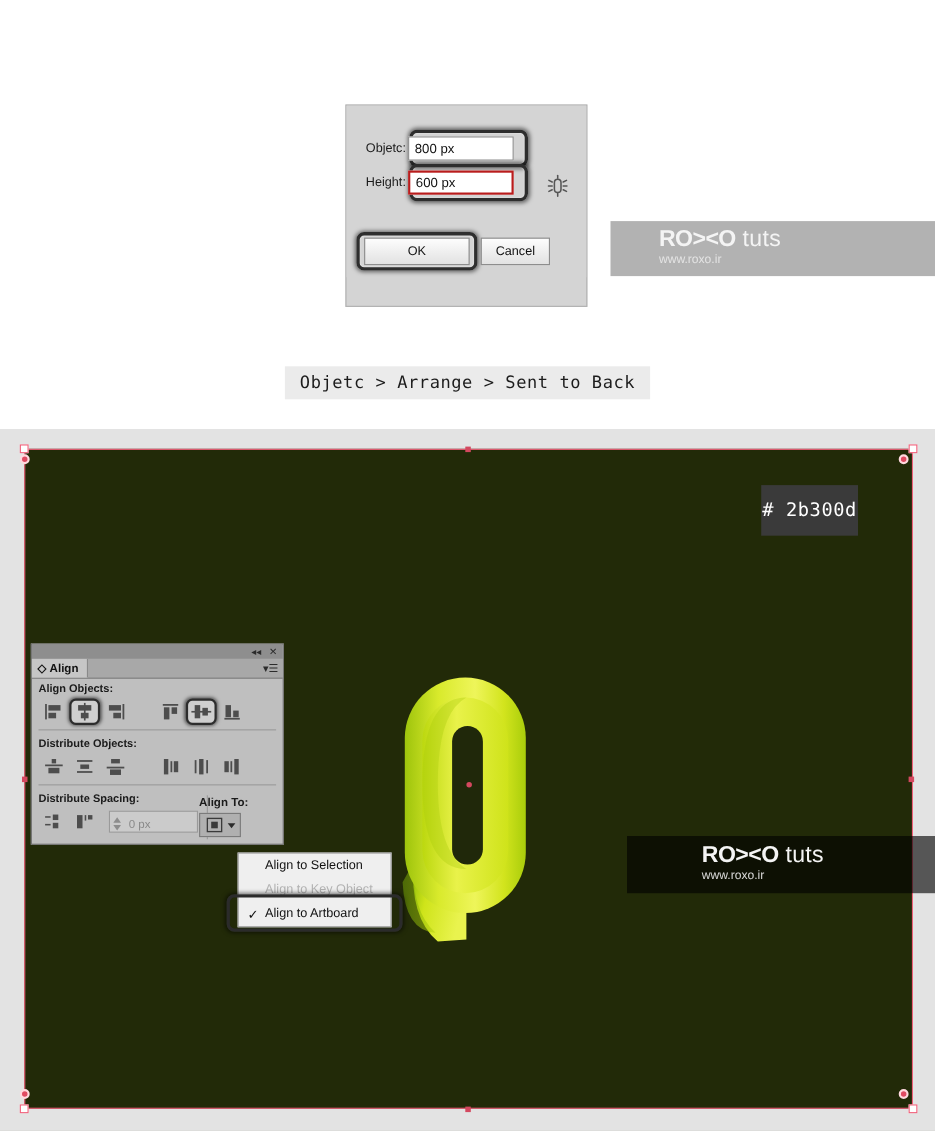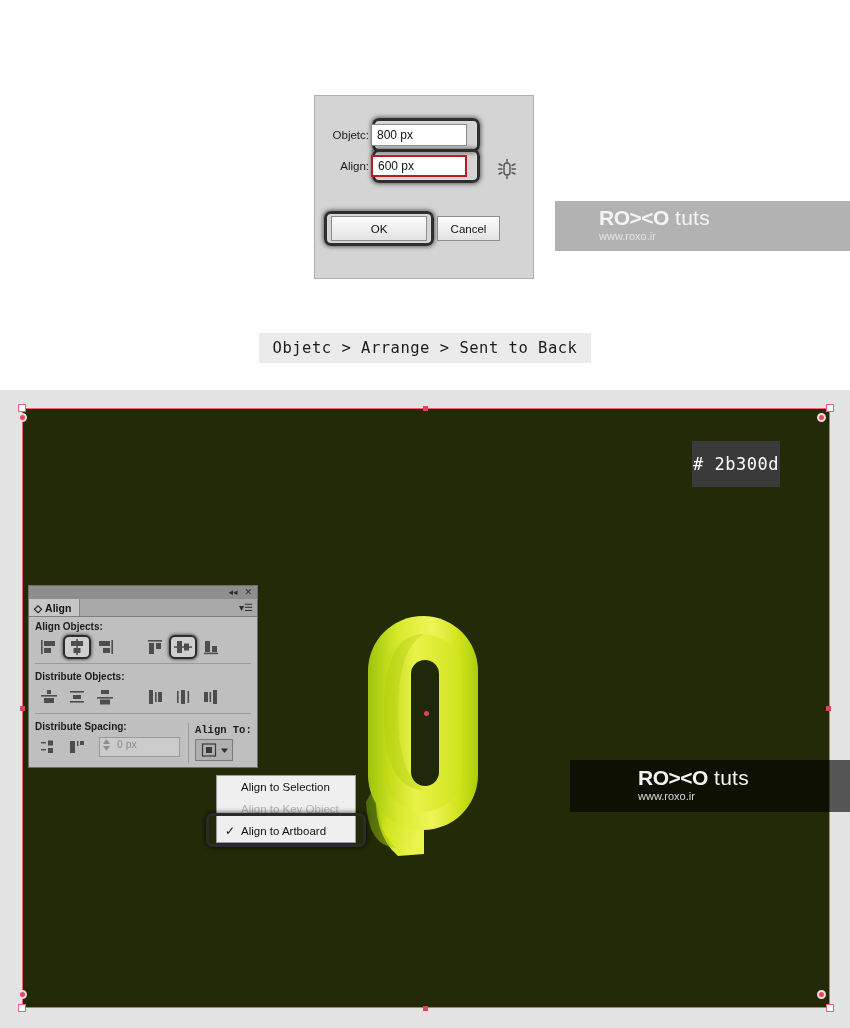--- a/index.html
+++ b/index.html
@@ -163,27 +163,27 @@
   }
   .icobtn.sel{
     border:2.5px solid #2d2d2d; border-radius:6px;
     box-shadow:0 0 3px 1px rgba(0,0,0,.5);
     background:#cfcfcf;
   }
   .gap{ width:22px; }
   .hr{ height:1px; background:#9a9a9a; margin:4px 0 0 0;}
   .spacing-row{ display:flex; align-items:center; }
   .stepper{
-    display:flex; align-items:flex-start; margin-left:8px;
+    display:flex; align-items:flex-end; margin-left:8px;
     border:1px solid #9a9a9a; background:#cbcbcb; height:18px;
   }
   .stepper .arrows{ display:flex;flex-direction:column; width:12px; align-items:center; justify-content:center;}
   .stepper .val{ width:62px; font-size:10.5px; color:#8a8a8a; padding-left:5px;}
   .alignto{
-    position:absolute; right:4px; bottom:6px; width:58px;font-family:Liberation Mono, monospace;
+    position:absolute; right:18px; bottom:6px; width:58px;
   }
   .alignto .lbl{ font-weight:bold; font-size:10.5px; margin-bottom:3px;}
   .alignto .dd{
     width:36px;height:20px;background:#b0b0b0;border:1px solid #7b7b7b;
     display:flex;align-items:center;justify-content:center;gap:2px;
   }
   .vdiv{ position:absolute; right:68px; bottom:4px; width:1px; height:40px; background:#9a9a9a;}
 
   
   #align-menu{
@@ -215,21 +215,21 @@
 
     <div class="halo" style="left:57px;top:22px;width:108px;height:34px;"></div>
     <div class="halo" style="left:57px;top:53px;width:108px;height:34px;"></div>
 
     <div class="field-row" style="left:8px;top:28px;">
       <div class="field-label">Objetc:</div>
       <div class="txtinput">800 px</div>
     </div>
 
     <div class="field-row" style="left:8px;top:59px;">
-      <div class="field-label">Align:</div>
+      <div class="field-label">Height:</div>
       <div class="txtinput focused">600 px</div>
     </div>
 
     <div class="chain-icon">
       <svg width="22" height="22" viewBox="0 0 22 22">
         <g stroke="#555" stroke-width="1.4" fill="none" stroke-linecap="round">
           <rect x="8" y="5" width="6" height="12" rx="3"></rect>
           <line x1="3" y1="6" x2="6" y2="7.5"></line>
           <line x1="2.6" y1="11" x2="6" y2="11"></line>
           <line x1="3" y1="16" x2="6" y2="14.5"></line>

